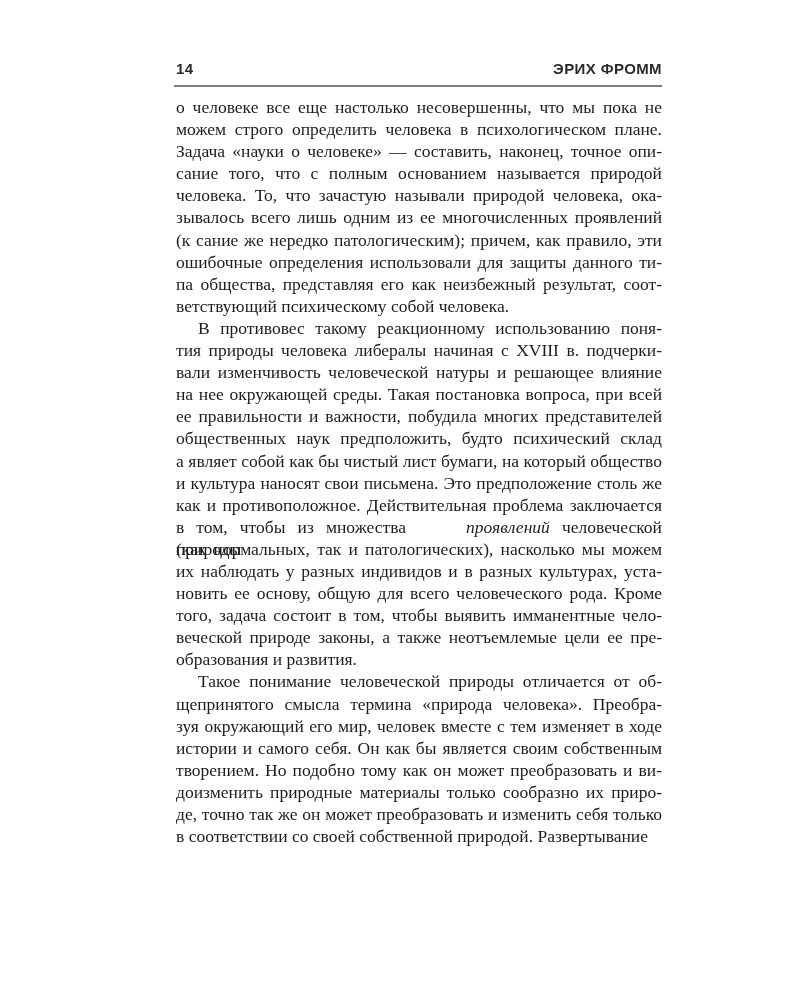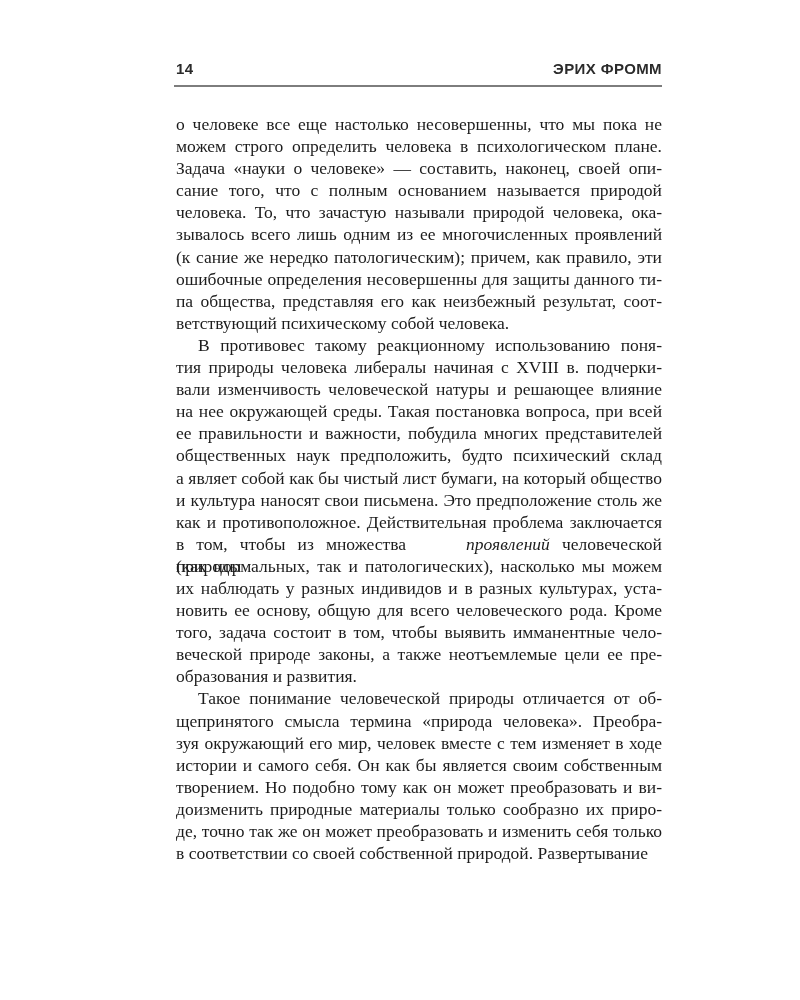--- a/index.html
+++ b/index.html
@@ -36,21 +36,21 @@
     position: absolute;
     left: 174px;
     top: 85px;
     width: 488px;
     height: 2px;
     background: #7d7d7d;
   }
   .text-block {
     position: absolute;
     left: 176px;
-    top: 113px;
+    top: 96px;
     width: 486px;
     font-size: 17.5px;
     line-height: 22.1px;
   }
   .paragraph { margin: 0; }
   .line {
     text-align: justify;
     text-align-last: justify;
     white-space: normal;
     height: 22.1px;
@@ -69,26 +69,26 @@
     <span>14</span>
     <span>ЭРИХ ФРОММ</span>
   </div>
 
   <div class="header-rule"></div>
 
   <div class="text-block">
       <div class="paragraph">
         <div class="line">о человеке все еще настолько несовершенны, что мы пока не</div>
         <div class="line">можем строго определить человека в психологическом плане.</div>
-        <div class="line">Задача «науки о человеке» — составить, наконец, своей опи-</div>
+        <div class="line">Задача «науки о человеке» — составить, наконец, точное опи-</div>
         <div class="line">сание того, что с полным основанием называется природой</div>
         <div class="line">человека. То, что зачастую называли природой человека, ока-</div>
         <div class="line">зывалось всего лишь одним из ее многочисленных проявлений</div>
         <div class="line">(к сание же нередко патологическим); причем, как правило, эти</div>
-        <div class="line">ошибочные определения несовершенны для защиты данного ти-</div>
+        <div class="line">ошибочные определения использовали для защиты данного ти-</div>
         <div class="line">па общества, представляя его как неизбежный результат, соот-</div>
         <div class="line last">ветствующий психическому собой человека.</div>
       </div>
       <div class="paragraph">
         <div class="line indent">В противовес такому реакционному использованию поня-</div>
         <div class="line">тия природы человека либералы начиная с XVIII в. подчерки-</div>
         <div class="line">вали изменчивость человеческой натуры и решающее влияние</div>
         <div class="line">на нее окружающей среды. Такая постановка вопроса, при всей</div>
         <div class="line">ее правильности и важности, побудила многих представителей</div>
         <div class="line">общественных наук предположить, будто психический склад</div>

